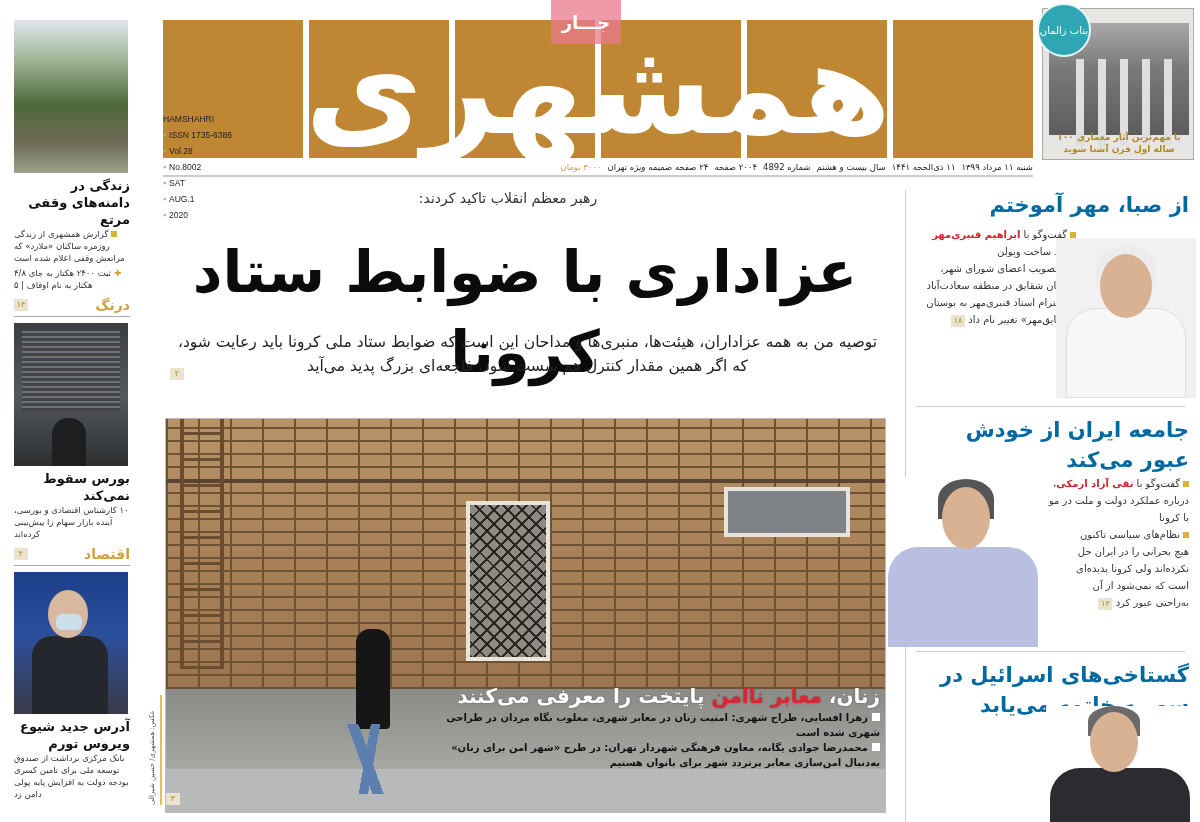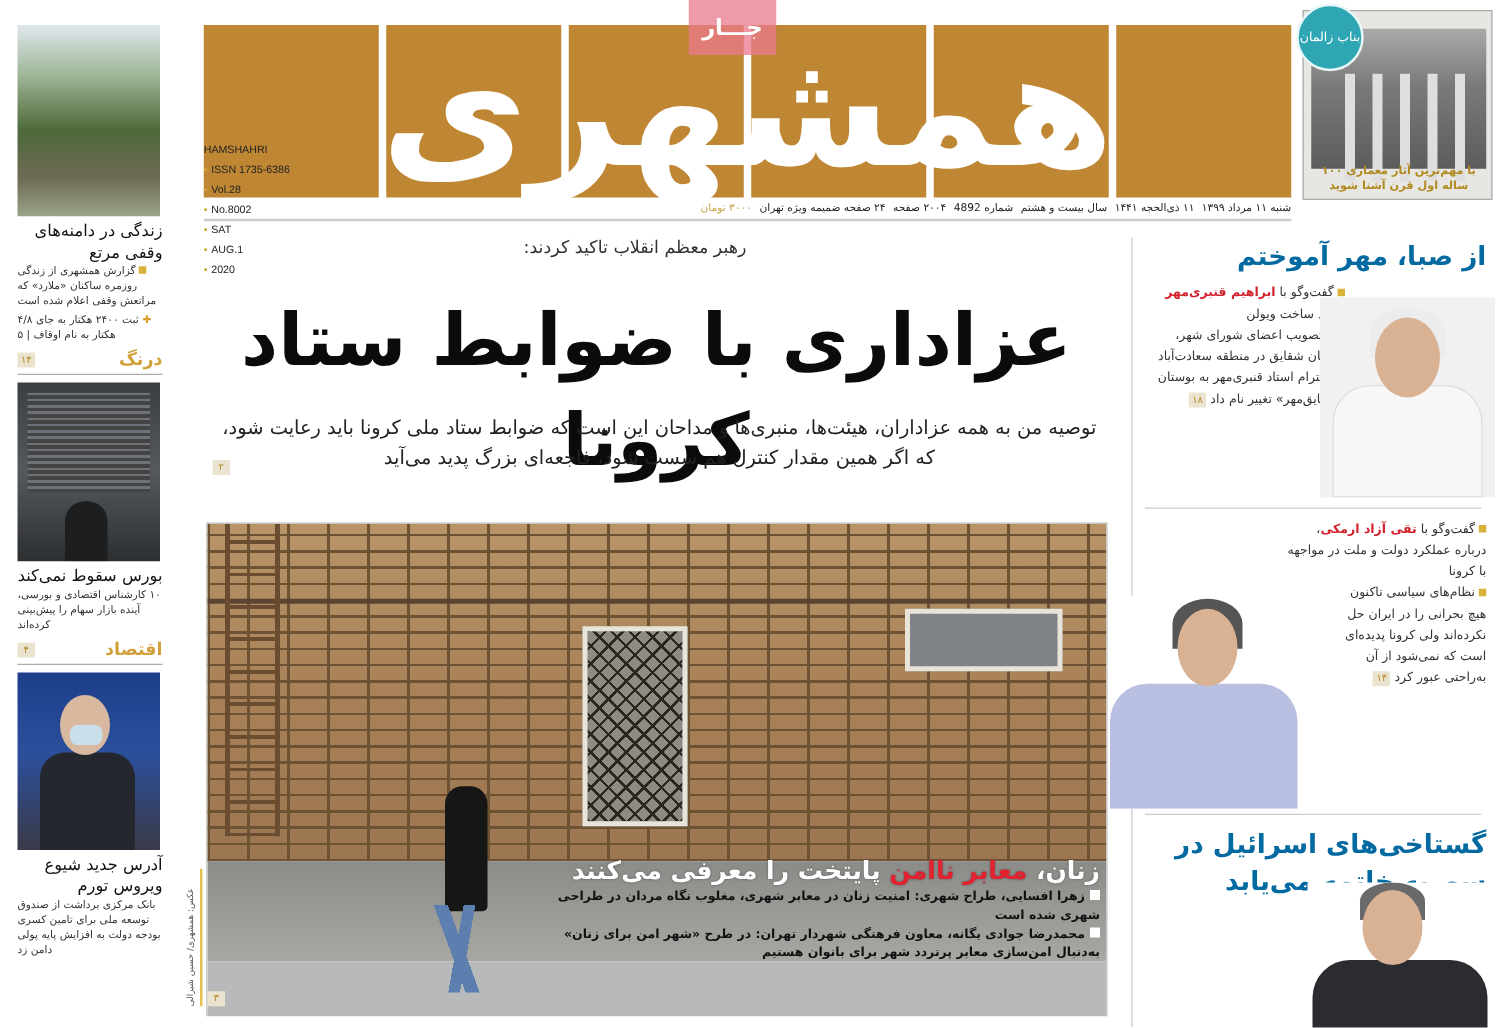--- a/index.html
+++ b/index.html
@@ -62,21 +62,21 @@
   .thumb-stock .board { position:absolute; left:8px; top:8px; width:98px; height:80px; background: repeating-linear-gradient(0deg,#444 0 3px,#6d7278 3px 5px); }
   .thumb-stock .person { position:absolute; left:38px; top:95px; width:34px; height:48px; background:#1d1e20; border-radius:16px 16px 0 0; }
   .thumb-official { height: 142px; background: linear-gradient(180deg,#1d3f8a 0%,#2c4f9c 45%,#3a3a48 100%); }
   .thumb-official .face { position:absolute; left:34px; top:18px; width:40px; height:48px; background:#d9b8a0; border-radius:50%; }
   .thumb-official .mask { position:absolute; left:42px; top:42px; width:26px; height:16px; background:#c9dfea; border-radius:6px; }
   .thumb-official .suit { position:absolute; left:18px; top:64px; width:76px; height:78px; background:#25272e; border-radius:20px 20px 0 0; }
   .page-no {
     display:inline-block; min-width: 14px; height: 12px; background: #e9e3cf; color: #b08a1f;
     font-size: 8px; text-align: center; line-height: 12px;
   }
-  .left-head { font-size: 13px; font-weight: normal; line-height: 17px; direction: rtl; text-align: right; margin-top: 4px; }
+  .left-head { font-size: 13px; font-weight: bold; line-height: 17px; direction: rtl; text-align: right; margin-top: 4px; }
   .left-text { font-size: 8.5px; line-height: 12px; color: #333; direction: rtl; text-align: left; }
   .bullet { display:inline-block; width:6px; height:6px; background:#d8b23b; margin-left:3px; }
   .bullet-plus { color:#d8a02a; font-weight:bold; margin-left: 3px; }
   .section-tag {
     display:flex; justify-content: space-between; align-items: center; border-bottom: 1px solid #aaa;
     padding: 2px 0 3px; margin: 4px 0 6px;
   }
   .section-tag .label { color: #d2a03b; font-weight: bold; font-size: 14px; }
   
   #kicker { position:absolute; left: 143px; top: 190px; width: 730px; text-align:center; font-size: 14px; color:#333; direction: rtl; }
@@ -260,20 +260,21 @@
     <div class="rtext" style="width:160px;margin-top:6px">
       <span class="bullet"></span><span>گفت‌وگو با </span><span class="name">ابراهیم قنبری‌مهر</span><span> استاد ساخت ویولن</span>
     </div>
     <div class="rtext" style="width:160px">
       <span class="bullet"></span><span>با تصویب اعضای شورای شهر، بوستان شقایق در منطقه سعادت‌آباد به احترام استاد قنبری‌مهر به بوستان «شقایق‌مهر» تغییر نام داد</span>
       <span class="page-no">۱۸</span>
     </div>
   </div>
   <div class="divider"></div>
   <div class="rstory" style="height:230px">
+    <div class="rhead">جامعه ایران از خودش عبور می‌کند</div>
     <div class="portrait" style="left:-18px;top:62px;width:160px;height:170px;background:#fff">
       <div class="body" style="left:0;top:70px;width:150px;height:100px;background:#b9bfe0"></div>
       <div class="hair" style="left:50px;top:2px;width:56px;height:40px;background:#555"></div>
       <div class="face" style="left:54px;top:10px;width:48px;height:62px"></div>
     </div>
     <div class="rtext" style="margin-right:0;padding-left:110px">
       <span class="bullet"></span><span>گفت‌وگو با </span><span class="name">تقی آزاد ارمکی</span><span>، درباره عملکرد دولت و ملت در مواجهه با کرونا</span>
     </div>
     <div class="rtext" style="padding-left:150px">
       <span class="bullet"></span><span>نظام‌های سیاسی تاکنون هیچ بحرانی را در ایران حل نکرده‌اند ولی کرونا پدیده‌ای است که نمی‌شود از آن به‌راحتی عبور کرد</span>

